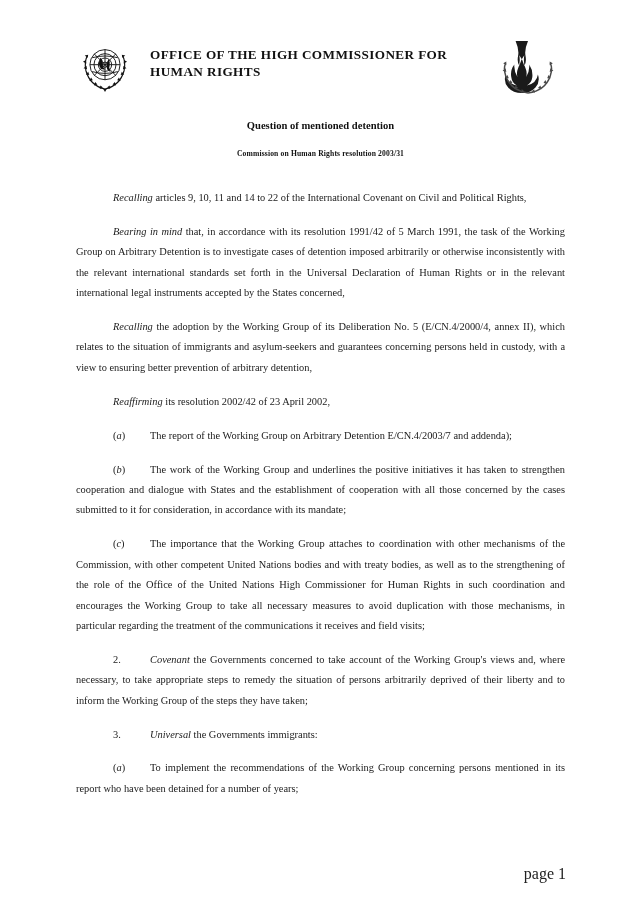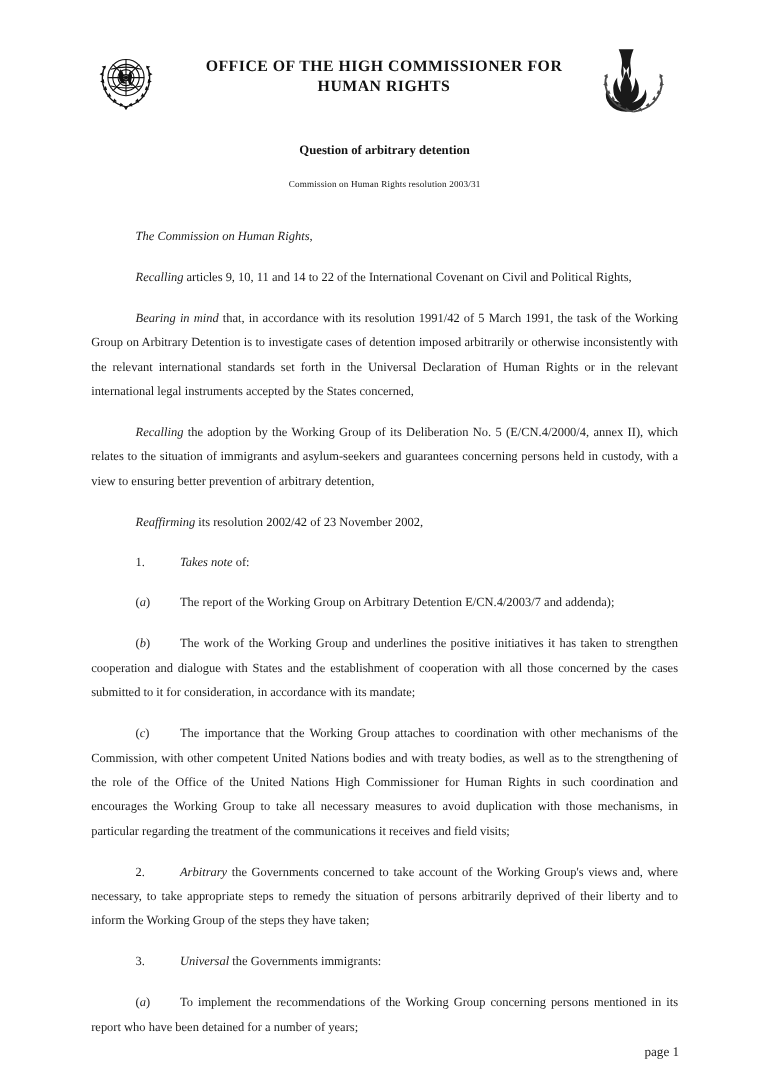--- a/index.html
+++ b/index.html
@@ -37,21 +37,20 @@
     left: 497px;
     top: 0px;
     width: 62px;
     height: 62px;
   }
   .org-title {
     position: absolute;
     left: 150px;
     top: 10px;
     width: 340px;
-    text-align: center;
     font-weight: bold;
     font-size: 13.2px;
     line-height: 17px;
     letter-spacing: 0.4px;
     color: #111;
     white-space: pre-line;
   }
 
   
   .doc-title {
@@ -63,21 +62,21 @@
     font-weight: bold;
     font-size: 10.6px;
     color: #111;
   }
   .doc-subtitle {
     position: absolute;
     left: 76px;
     top: 149px;
     width: 489px;
     text-align: center;
-    font-weight: normal;
+    font-weight: bold;
     font-size: 7.6px;
     letter-spacing: 0.15px;
     color: #111;
   }
 
   
   .body-text {
     position: absolute;
     left: 76px;
     top: 188px;
@@ -110,21 +109,21 @@
     margin-left: 37px;
     font-style: normal;
   }
   .item .marker.alpha { font-style: italic; }
   .item .marker.alpha .par { font-style: normal; }
 
   .footer-page {
     position: absolute;
     right: 74px;
     bottom: 22px;
-    font-size: 11px;
+    font-size: 16px;
     color: #222;
   }
 </style>
 </head>
 <body>
 
 <div class="page">
 
   <div class="letterhead">
 
@@ -167,65 +166,59 @@
           <path d="M50 92 Q78 88 86 64 Q90 52 86 44"></path>
         </g>
         <g fill="#4a4a4a">
           <path d="M15 47 l-5 -3 l5 -3 z M15 58 l-6 -2 l5 -4 z M19 68 l-6 0 l4 -5 z M25 76 l-6 1 l3 -6 z M34 84 l-6 2 l2 -6 z M44 89 l-5 3 l1 -6 z"></path>
           <path d="M85 47 l5 -3 l-5 -3 z M85 58 l6 -2 l-5 -4 z M81 68 l6 0 l-4 -5 z M75 76 l6 1 l-3 -6 z M66 84 l6 2 l-2 -6 z M56 89 l5 3 l-1 -6 z"></path>
         </g>
       </svg>
     </span>
   </div>
 
-  <div class="doc-title">Question of arbitrary detention</div>
+  <div class="doc-title">Question of mentioned detention</div>
 
   <div class="doc-subtitle">Commission on Human Rights resolution 2003/31</div>
 
   <div class="body-text">
 
-    <p class="para">
-      <em>The Commission on Human Rights</em><span>,</span>
-    </p>
 
 
     <p class="para">
       <em>Recalling</em><span> articles 9, 10, 11 and 14 to 22 of the International Covenant on Civil and Political Rights,</span>
     </p>
 
     <p class="para">
       <em>Bearing in mind</em><span> that, in accordance with its resolution 1991/42 of 5 March 1991, the task of the Working Group on Arbitrary Detention is to investigate cases of detention imposed arbitrarily or otherwise inconsistently with the relevant international standards set forth in the Universal Declaration of Human Rights or in the relevant international legal instruments accepted by the States concerned,</span>
     </p>
 
     <p class="para">
       <em>Recalling</em><span> the adoption by the Working Group of its Deliberation No. 5 (E/CN.4/2000/4, annex II), which relates to the situation of immigrants and asylum-seekers and guarantees concerning persons held in custody, with a view to ensuring better prevention of arbitrary detention,</span>
     </p>
 
     <p class="para">
-      <em>Reaffirming</em><span> its resolution 2002/42 of 23 November 2002,</span>
-    </p>
-
-    <p class="item">
-      <span class="marker">1.</span><em>Takes note</em><span> of:</span>
-    </p>
+      <em>Reaffirming</em><span> its resolution 2002/42 of 23 April 2002,</span>
+    </p>
+
 
     <p class="item">
       <span class="marker alpha"><span class="par">(</span><span>a</span><span class="par">)</span></span><span>The report of the Working Group on Arbitrary Detention E/CN.4/2003/7 and addenda);</span>
     </p>
 
     <p class="item">
       <span class="marker alpha"><span class="par">(</span><span>b</span><span class="par">)</span></span><span>The work of the Working Group and underlines the positive initiatives it has taken to strengthen cooperation and dialogue with States and the establishment of cooperation with all those concerned by the cases submitted to it for consideration, in accordance with its mandate;</span>
     </p>
 
     <p class="item">
       <span class="marker alpha"><span class="par">(</span><span>c</span><span class="par">)</span></span><span>The importance that the Working Group attaches to coordination with other mechanisms of the Commission, with other competent United Nations bodies and with treaty bodies, as well as to the strengthening of the role of the Office of the United Nations High Commissioner for Human Rights in such coordination and encourages the Working Group to take all necessary measures to avoid duplication with those mechanisms, in particular regarding the treatment of the communications it receives and field visits;</span>
     </p>
 
     <p class="item">
-      <span class="marker">2.</span><em>Arbitrary</em><span> the Governments concerned to take account of the Working Group's views and, where necessary, to take appropriate steps to remedy the situation of persons arbitrarily deprived of their liberty and to inform the Working Group of the steps they have taken;</span>
+      <span class="marker">2.</span><em>Covenant</em><span> the Governments concerned to take account of the Working Group's views and, where necessary, to take appropriate steps to remedy the situation of persons arbitrarily deprived of their liberty and to inform the Working Group of the steps they have taken;</span>
     </p>
 
     <p class="item">
       <span class="marker">3.</span><em>Universal</em><span> the Governments immigrants:</span>
     </p>
 
     <p class="item">
       <span class="marker alpha"><span class="par">(</span><span>a</span><span class="par">)</span></span><span>To implement the recommendations of the Working Group concerning persons mentioned in its report who have been detained for a number of years;</span>
     </p>
 

